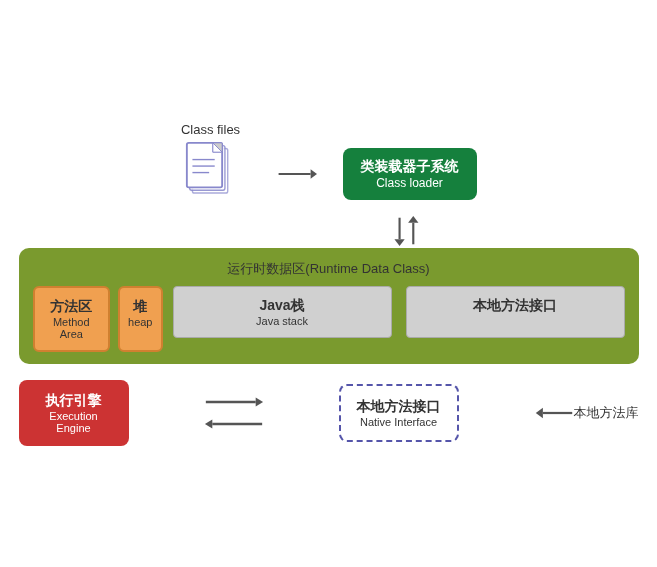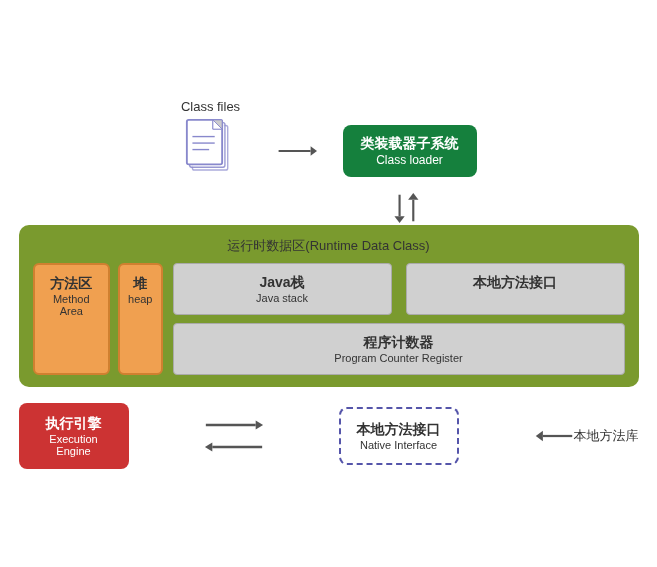--- a/index.html
+++ b/index.html
@@ -309,24 +309,20 @@
       <div class="right-col">
         <div class="right-top-row">
           <div class="gray-box">
             <div class="zh">Java栈</div>
             <div class="en">Java stack</div>
           </div>
           <div class="gray-box">
             <div class="zh">本地方法接口</div>
           </div>
         </div>
-        <div class="gray-box">
-          <div class="zh">程序计数器</div>
-          <div class="en">Program Counter Register</div>
-        </div>
       </div>
     </div>
   </div>
 
   <div class="bottom-arrows-row">
 
     <div class="v-arrow-pair">
       <svg viewBox="0 0 50 35" xmlns="http://www.w3.org/2000/svg">
         <line x1="14" y1="2" x2="14" y2="27" stroke="#555" stroke-width="2.5"></line>
         <polygon points="8,27 14,35 20,27" fill="#555"></polygon>

